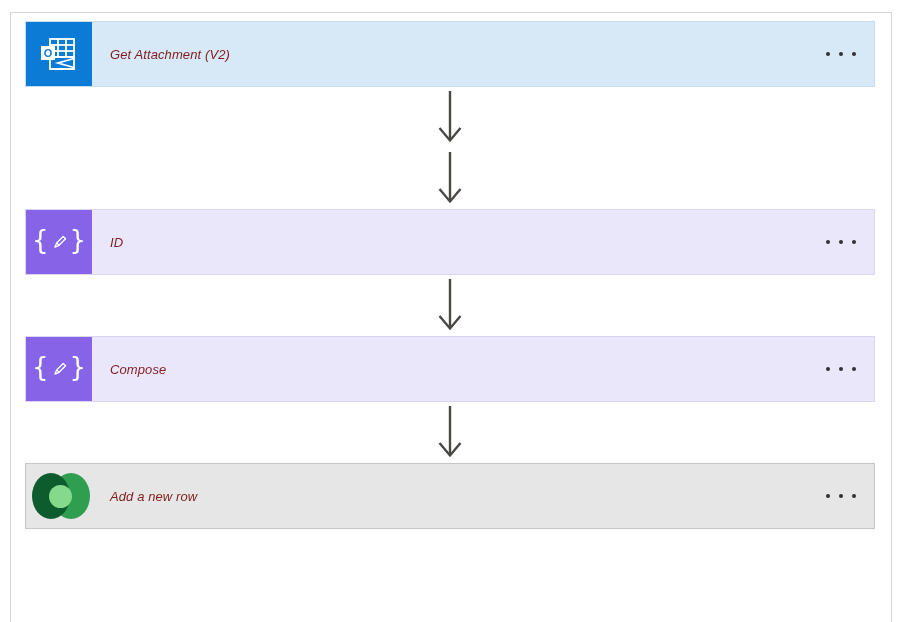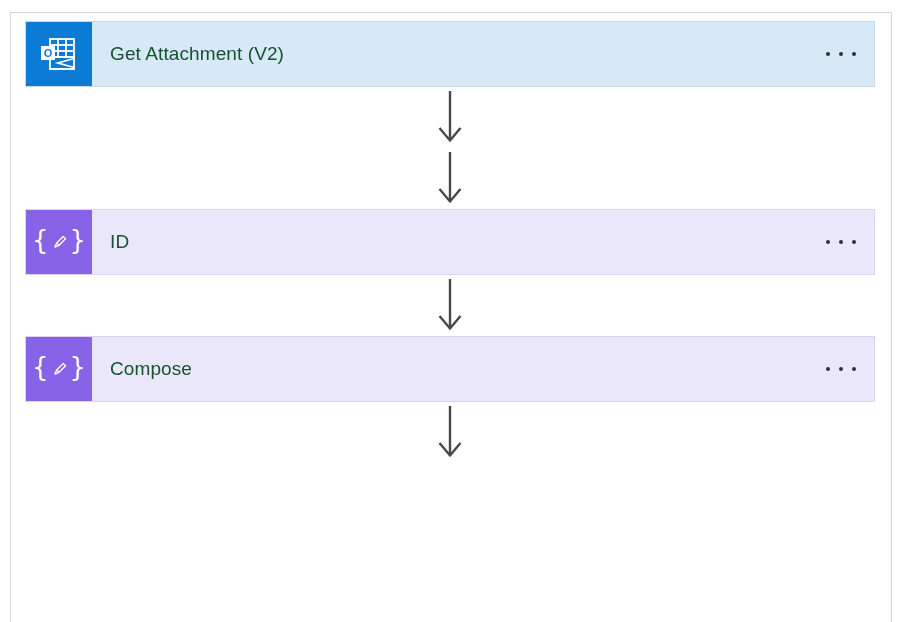--- a/index.html
+++ b/index.html
@@ -14,22 +14,23 @@
   }
   .flow{padding:8px 0 0 14px;width:850px;}
   .card{
     width:850px;height:66px;box-sizing:border-box;border:1px solid transparent;
     display:flex;align-items:center;cursor:pointer;
   }
   .icon-tile{
     width:66px;height:64px;flex:0 0 66px;display:flex;align-items:center;justify-content:center;
   }
   .title{
-    margin-left:18px;font-size:19px;color:#14532d;letter-spacing:.1px;
+    margin-left:18px;font-size:13px;color:#7f1d1d;letter-spacing:.1px;
     white-space:nowrap;
+    font-style:italic;
   }
   .menu{
     margin-left:auto;height:100%;display:flex;align-items:center;gap:9px;
     padding:0 18px 0 14px;cursor:pointer;
   }
   .dot{width:4px;height:4px;border-radius:50%;background:#323130;display:block;}
   .arrow-row{width:850px;height:61px;display:flex;align-items:center;justify-content:center;}
   
   .braces{display:flex;align-items:center;gap:2px;}
   .brace{color:#ffffff;font-size:26px;font-weight:400;line-height:1;padding-bottom:4px;
@@ -133,15 +134,28 @@
       </div>
     </div>
 
     <div class="arrow-row">
       <svg width="30" height="56" viewBox="0 0 30 56" fill="none" stroke="#4a4846" stroke-width="2.4">
         <line x1="15" y1="1" x2="15" y2="49"></line>
         <path d="M4.5 38 L15 50.5 L25.5 38"></path>
       </svg>
     </div>
 
+    <div class="card" style="background: rgb(230, 230, 230); border-color: rgb(198, 198, 198);">
+      <div class="dv-logo">
+        <span class="dv-right"></span>
+        <span class="dv-left"></span>
+        <span class="dv-center"></span>
+      </div>
+      <div class="title logo-title">Add a new row</div>
+      <div class="menu">
+        <span class="dot"></span>
+        <span class="dot"></span>
+        <span class="dot"></span>
+      </div>
+    </div>
 
   </div>
 </div>
 
 </body></html>

